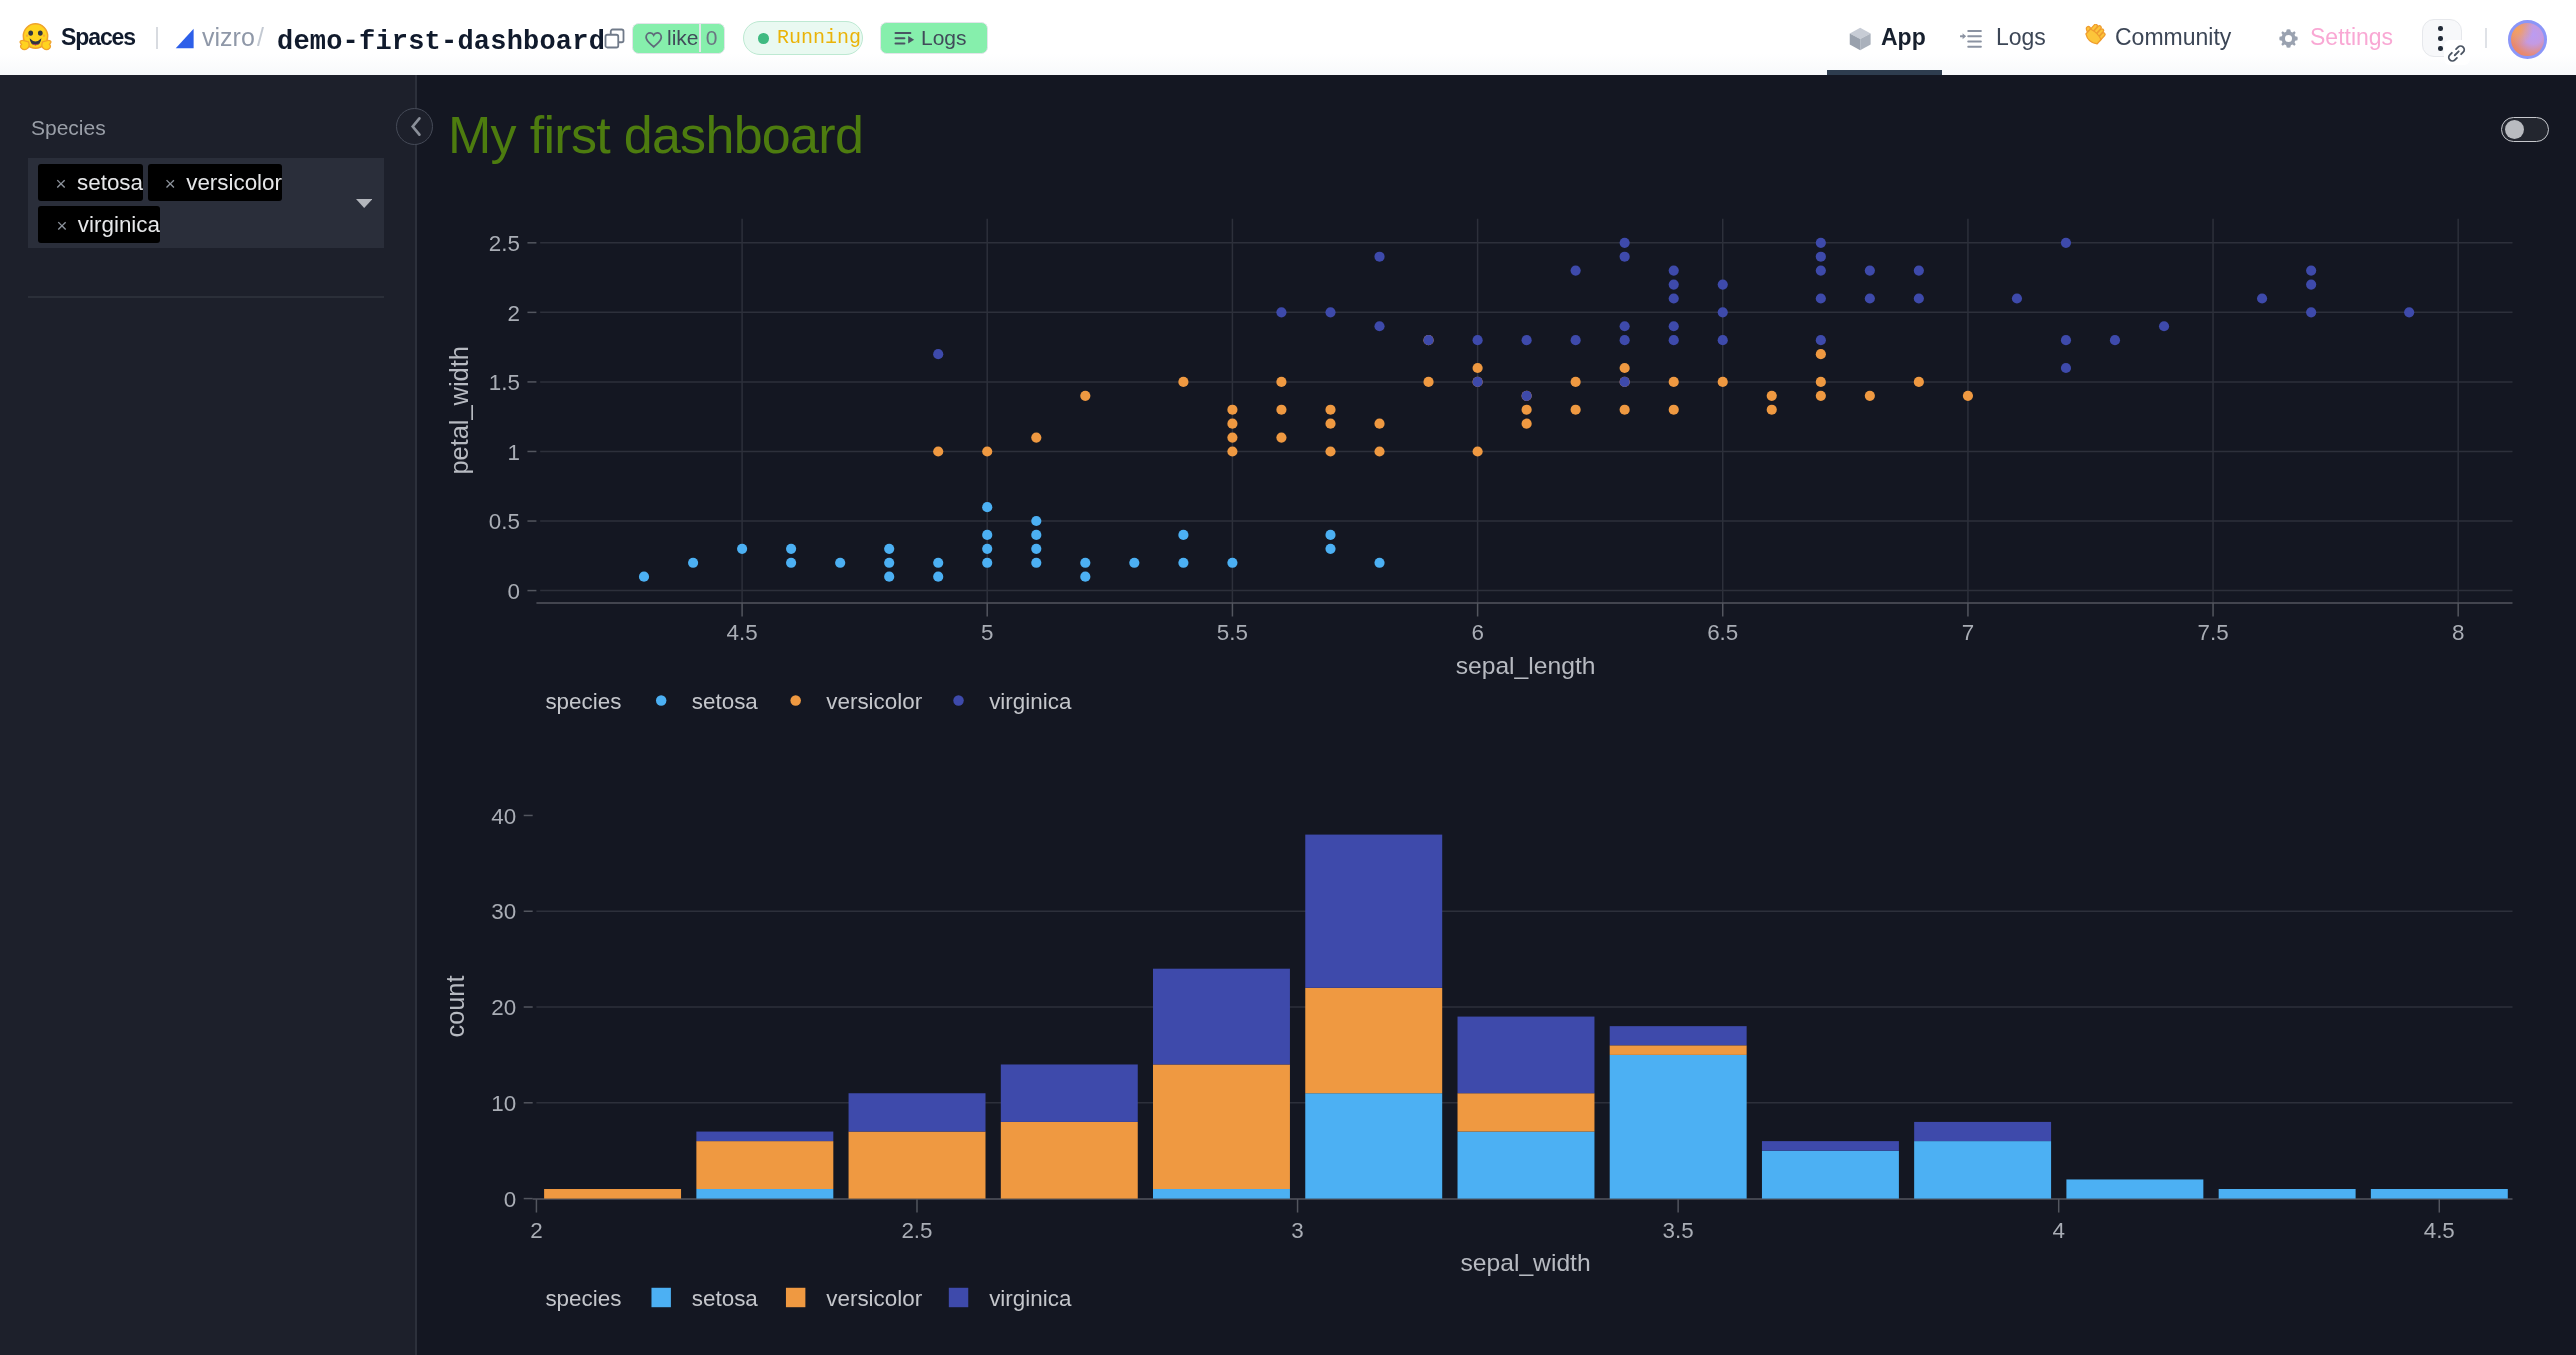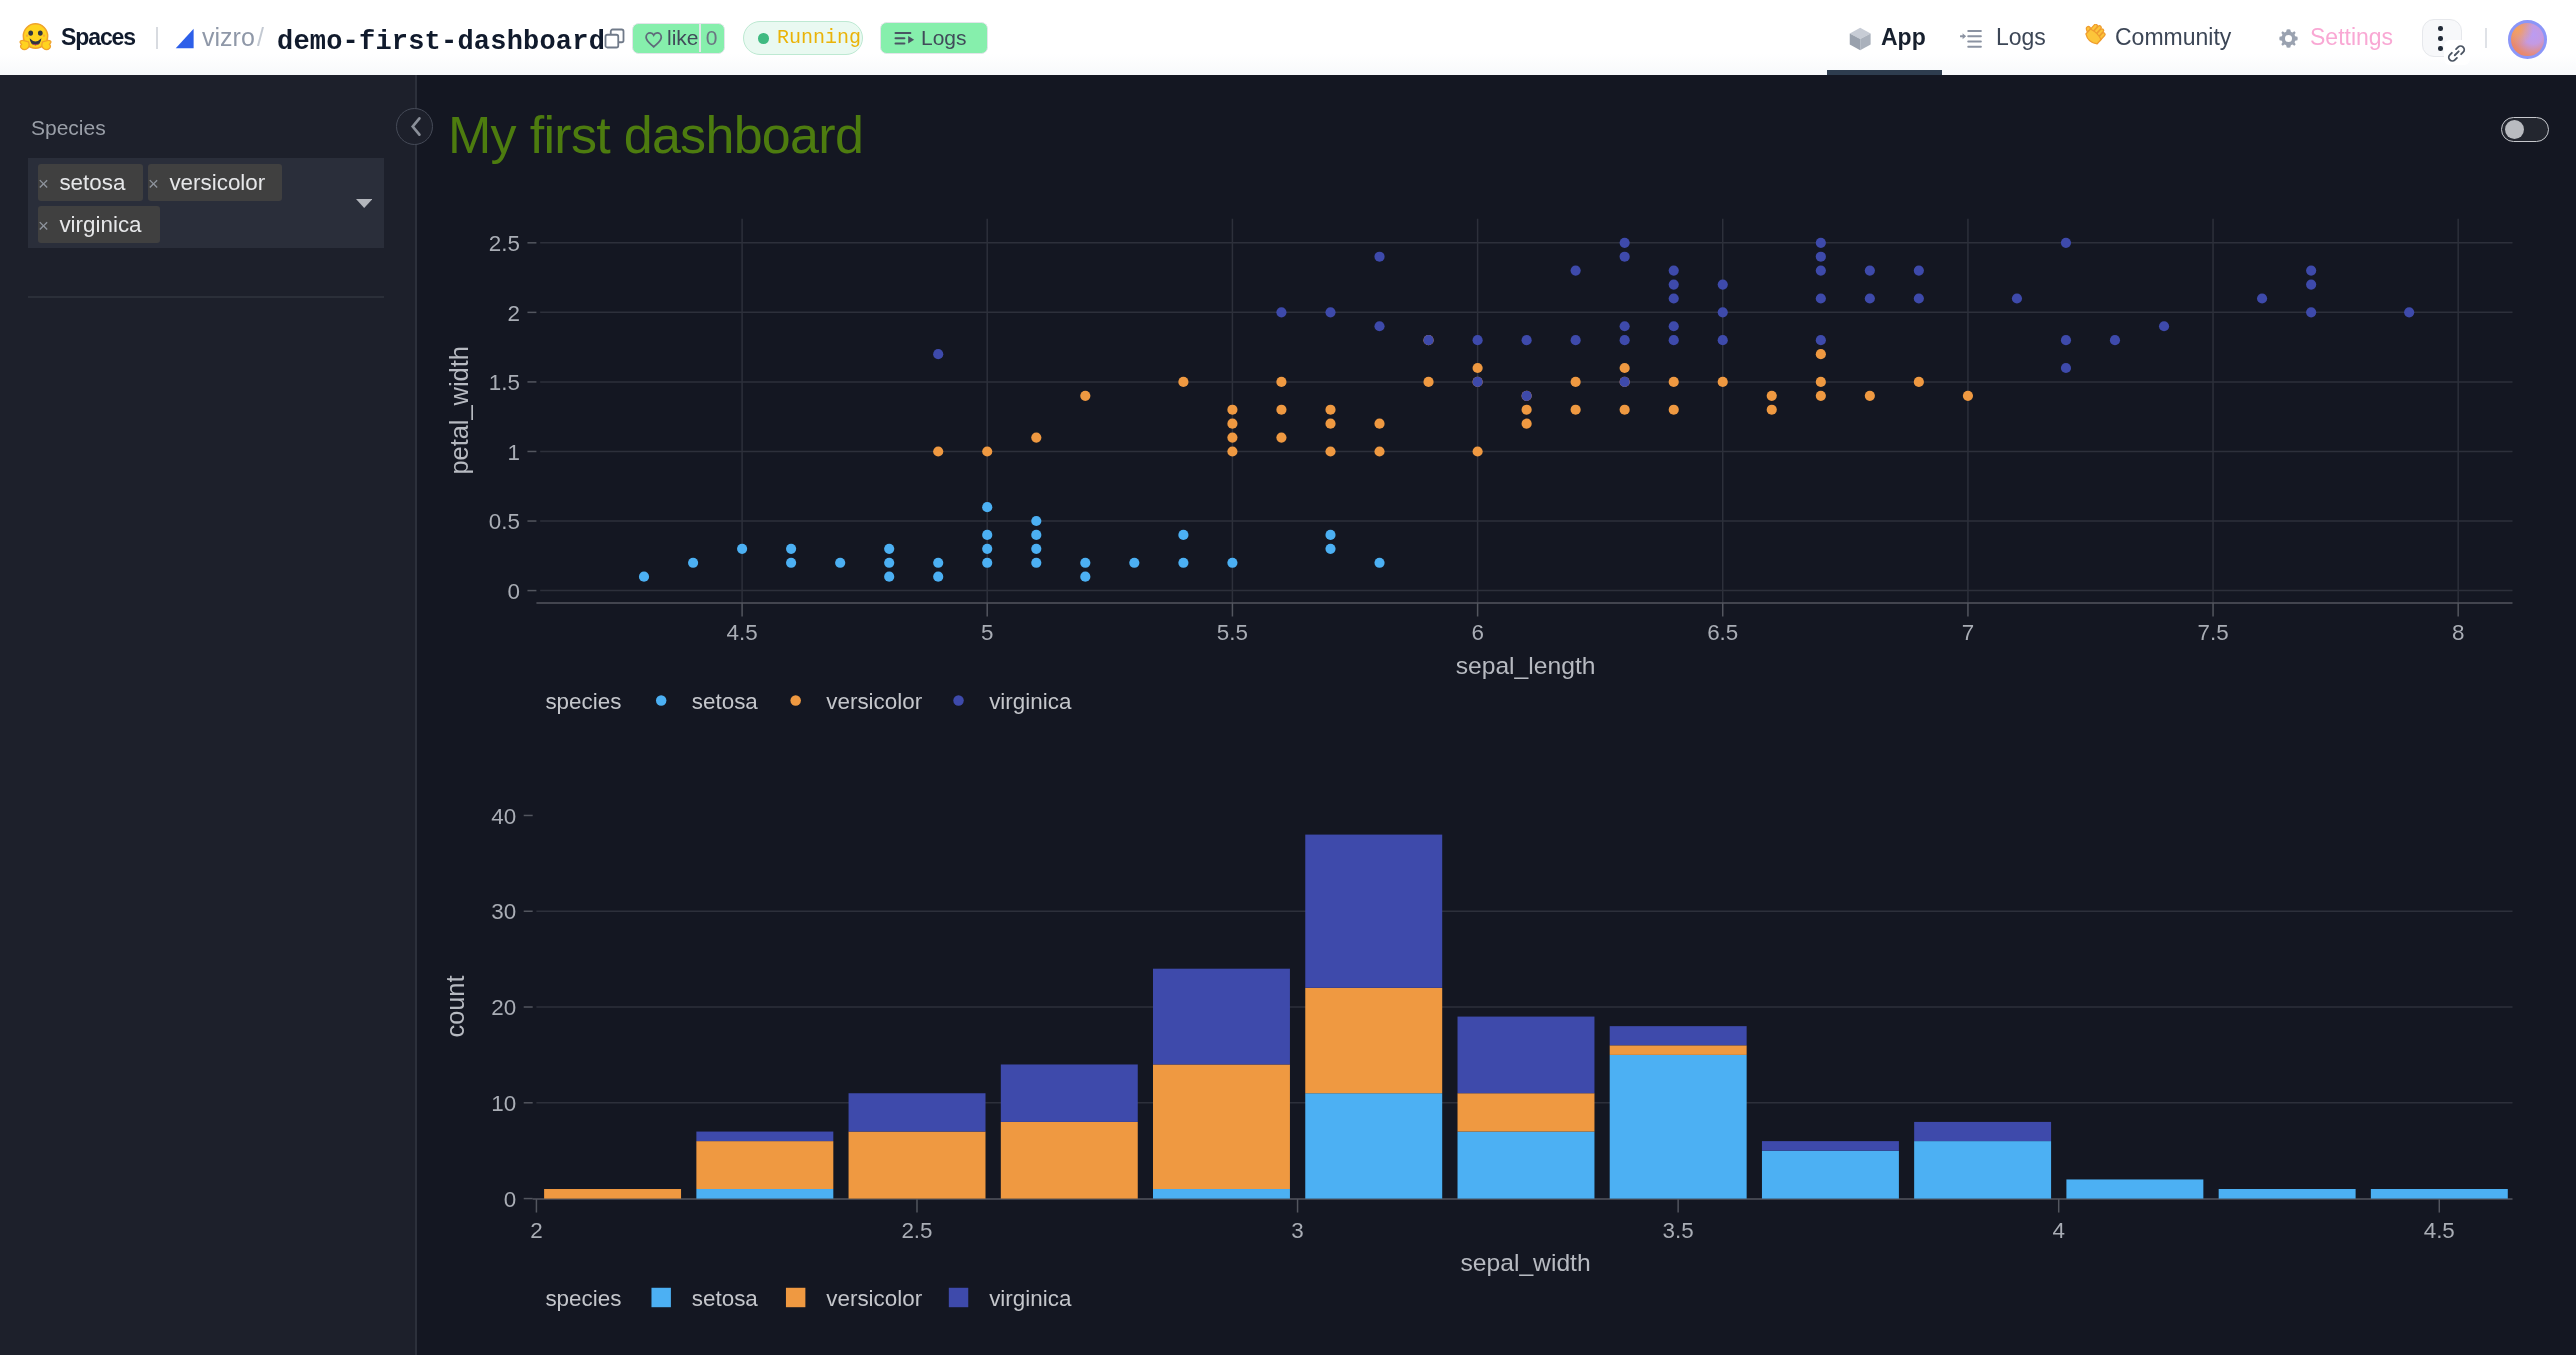--- a/index.html
+++ b/index.html
@@ -1,21 +1,21 @@
 <!DOCTYPE html>
 <html style="font-size:12px"><head><meta charset="utf-8"><style>
 * { margin:0; padding:0; box-sizing:border-box; }
 html,body { width:2576px; height:1355px; overflow:hidden; background:#141722;
   font-family:"Liberation Sans", sans-serif; }
 #hdr { position:absolute; left:0; top:0; width:2576px; height:75px;
   background:linear-gradient(#ffffff 72%, #f7f9fb); }
 .ht { position:absolute; top:0; height:79px; line-height:75px; white-space:nowrap; }
 #side { position:absolute; left:0; top:75px; width:415px; height:1281px; background:#1d202b; }
-.chip { position:absolute; background:#404040; border-radius:3px; color:#e6e7e9;
-  font-size:22.4px; line-height:37px; text-align:left; }
+.chip { position:absolute; background:#000000; border-radius:3px; color:#e6e7e9;
+  font-size:22.4px; line-height:37px; text-align:right; }
 .chip span { color:#8d939c; margin-right:10.5px; font-size:18.7px; }
 .btn { position:absolute; border:1.5px solid #e3e5ea; border-radius:6.7px; background:#86efac; }
 </style></head>
 <body>
 
 <div id="side"></div>
 <div style="position:absolute;left:31px;top:116px;font-size:21px;color:#9a9fa8">Species</div>
 <div style="position:absolute;left:28px;top:158px;width:356px;height:90px;background:#2a2e3a"></div>
 <div class="chip" style="left:38px;top:164px;width:105px;height:37px"><span>×</span>setosa</div>
 <div class="chip" style="left:148px;top:164px;width:134px;height:37px"><span>×</span>versicolor</div>

